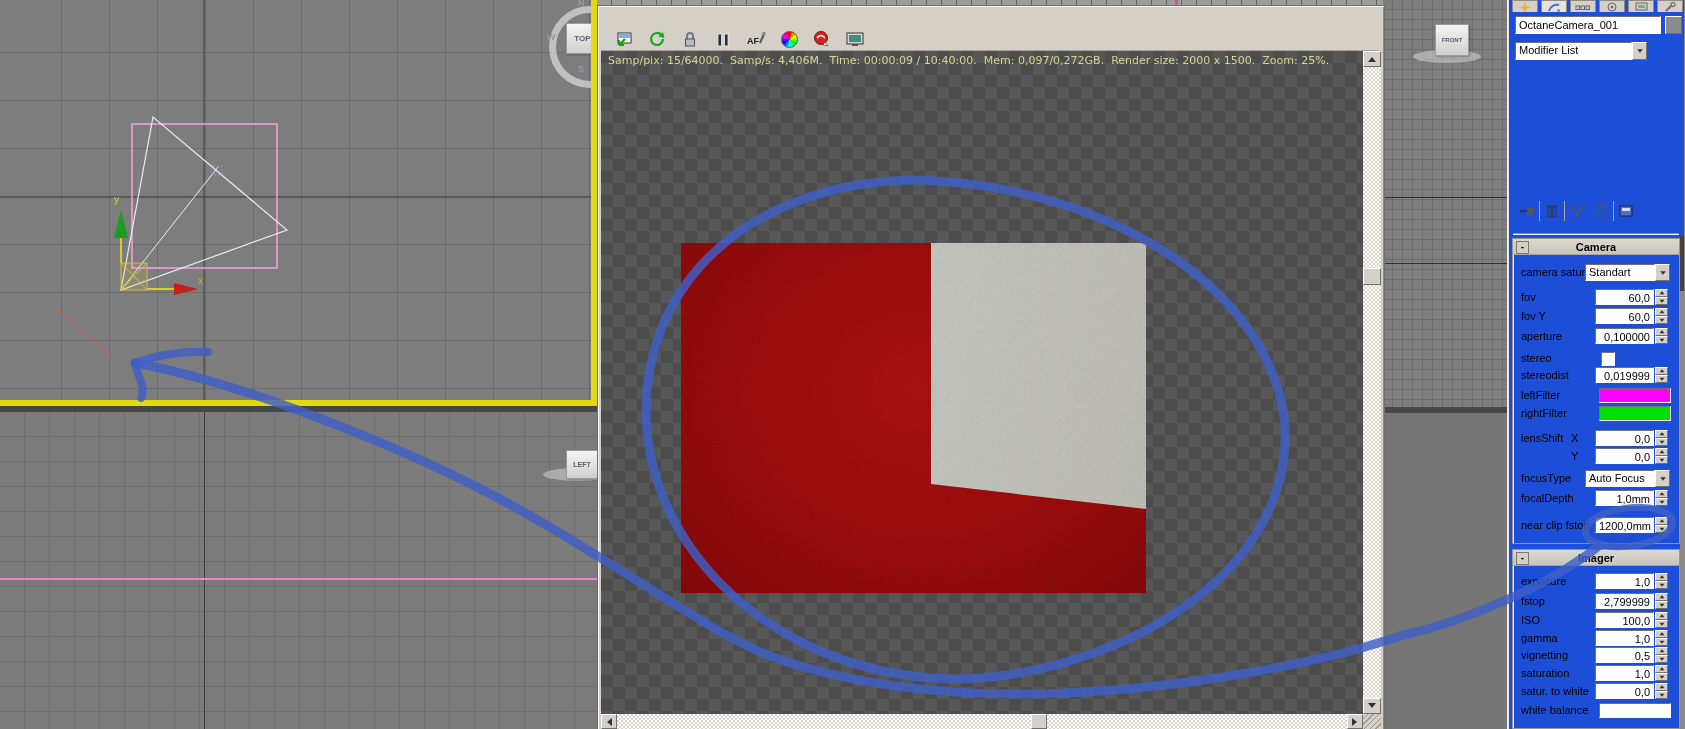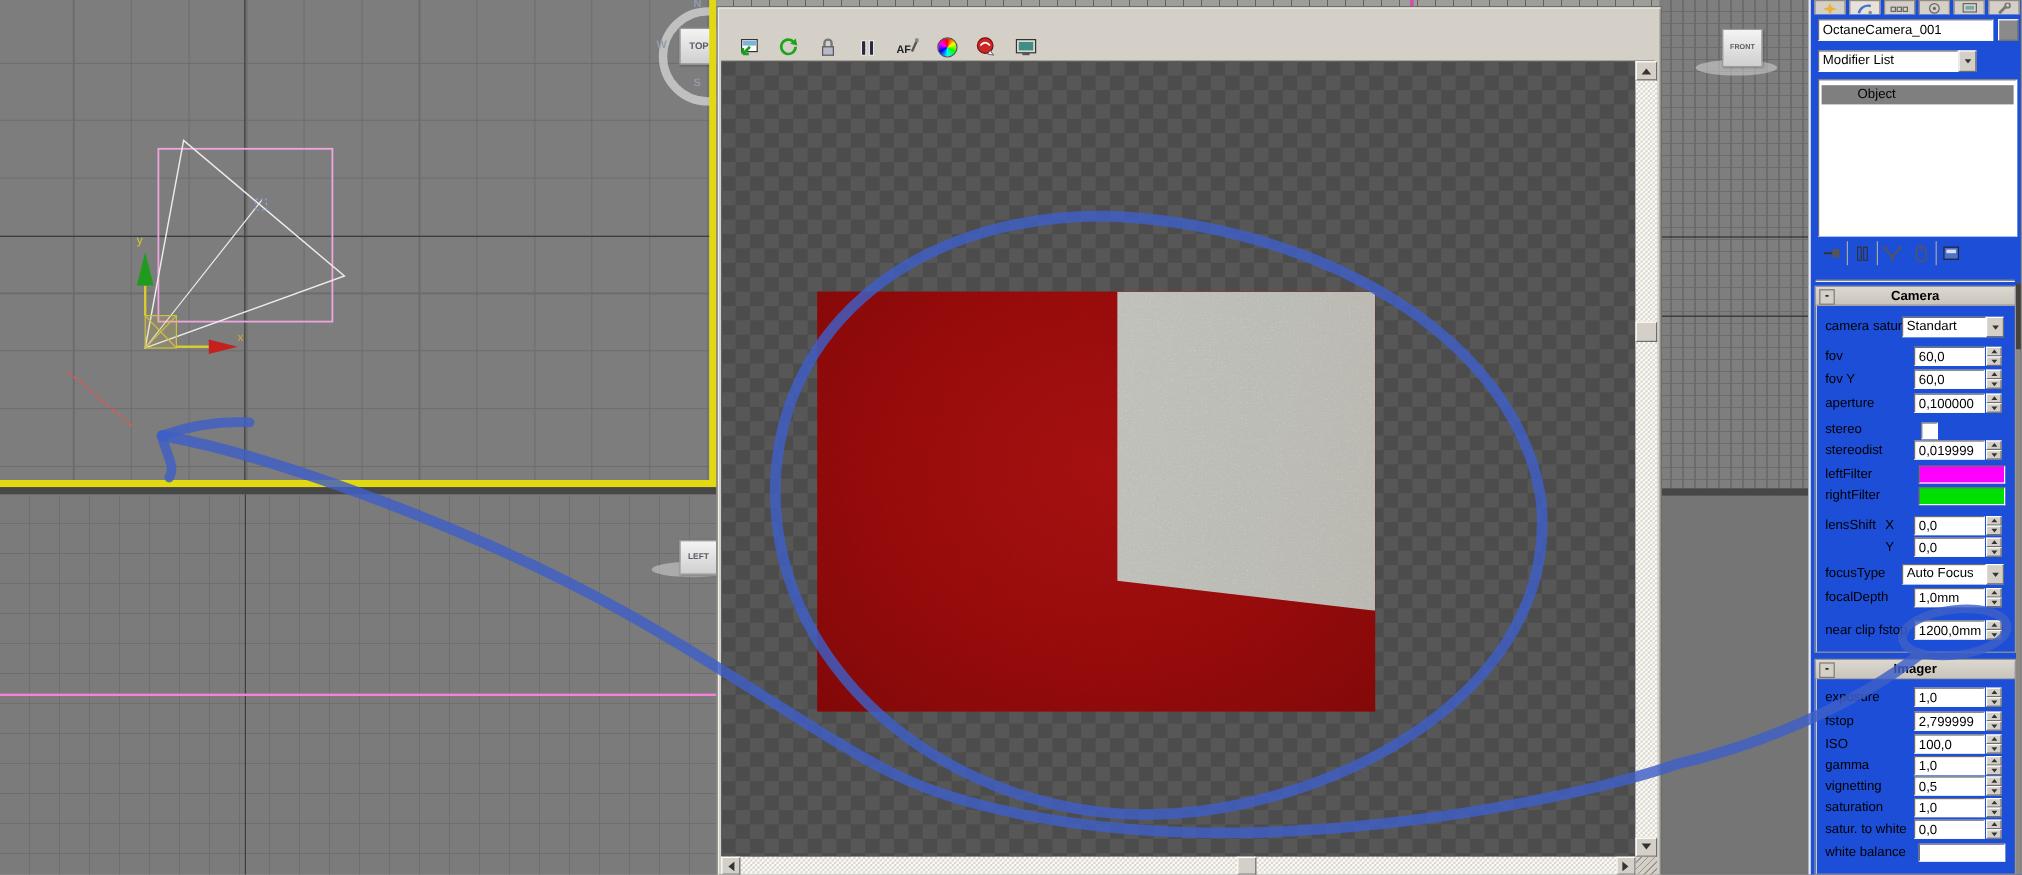--- a/index.html
+++ b/index.html
@@ -102,21 +102,21 @@
   .sunk{background:#fff;border:1px solid;border-color:#6f6f6f #ffffff #ffffff #6f6f6f;box-sizing:border-box;}
   .field-text{padding:2px 3px;font-size:11px;white-space:nowrap;overflow:hidden;display:block;}
   .combo{display:flex;box-sizing:border-box;}
   .combo .ct{flex:1;background:#fff;border:1px solid;border-color:#6f6f6f #fff #fff #6f6f6f;
              padding:1px 3px;font-size:11px;white-space:nowrap;overflow:hidden;box-sizing:border-box;}
   .combo .cb{width:15px;background:#d4d0c8;border:1px solid;border-color:#fff #6f6f6f #6f6f6f #fff;
              display:flex;align-items:center;justify-content:center;box-sizing:border-box;}
   .prow{position:absolute;left:0;width:178px;height:16px;}
   .plabel{position:absolute;left:14px;top:2px;font-size:11px;white-space:nowrap;}
   .psub{position:absolute;left:64px;top:2px;font-size:11px;}
-  .pedit{position:absolute;left:88px;top:0;width:59px;height:16px;}
+  .pedit{position:absolute;left:88px;top:0;width:59px;height:16px;text-align:right;}
   .pspin{position:absolute;left:148px;top:0;width:13px;height:16px;display:flex;flex-direction:column;}
   .pspin span{flex:1;background:#d4d0c8;border:1px solid;border-color:#fff #6f6f6f #6f6f6f #fff;
               display:flex;align-items:center;justify-content:center;box-sizing:border-box;}
   .pspin .tri{transform:scale(.62);}
   .pcombo{position:absolute;left:78px;top:0;width:85px;height:17px;}
   .pswatch{position:absolute;left:92px;top:1px;width:70px;height:13px;border:1px solid;border-color:#6f6f6f #fff #fff #6f6f6f;}
   .pcheck{position:absolute;left:94px;top:2px;width:12px;height:12px;background:#fff;
           border:1px solid;border-color:#6f6f6f #fff #fff #6f6f6f;}
   .rollout{position:absolute;left:5px;width:168px;border:1px solid #9a968e;
            box-shadow:inset 1px 1px 0 #eceae4;box-sizing:border-box;}
@@ -242,20 +242,21 @@
       <span class="tbicon">
         <svg width="19" height="16">
           <rect x="1" y="1" width="16" height="11" fill="#d8d8d0" stroke="#333"></rect>
           <rect x="3" y="3" width="12" height="7" fill="#3f8f84"></rect>
           <rect x="6" y="12" width="6" height="2" fill="#555"></rect>
         </svg>
       </span>
     </div>
 
     <div id="render-content" class="abs">
+      <div id="status-line">Samp/pix: 15/64000.  Samp/s: 4,406M.  Time: 00:00:09 / 10:40:00.  Mem: 0,097/0,272GB.  Render size: 2000 x 1500.  Zoom: 25%.</div>
       <div id="render-image" class="abs">
         <div id="wall-white" class="abs"></div>
         <svg class="grain" width="465" height="350">
           <filter id="noiseF">
               <feTurbulence type="fractalNoise" baseFrequency="0.9" numOctaves="2" stitchTiles="stitch"></feTurbulence>
             <feColorMatrix type="matrix" values="0 0 0 0 0  0 0 0 0 0  0 0 0 0 0  0.7 0.7 0.7 0 0"></feColorMatrix>
             </filter>
           <rect width="465" height="350" filter="url(#noiseF)" opacity="0.16"></rect>
         </svg>
       </div>
@@ -326,23 +327,20 @@
     <input class="sunk abs" style="left: 8px; top: 16px; width: 146px; height: 18px; font-size: 11px; padding: 0px 3px; font-family: &quot;Liberation Sans&quot;, sans-serif;" value="OctaneCamera_001">
     <span class="abs" style="left: 158px; top: 16px; width: 17px; height: 18px; border-width: 1px; border-style: solid; border-image: initial; border-color: rgb(255, 255, 255) rgb(111, 111, 111) rgb(111, 111, 111) rgb(255, 255, 255); box-sizing: border-box; background: rgb(138, 138, 138);"></span>
 
     <div class="combo abs" style="left:8px;top:42px;width:132px;height:18px;">
       <span class="ct">Modifier List</span>
       <span class="cb">
           <span class="tri down" style="transform:scale(.7)"></span>
         </span>
     </div>
 
-    <div class="sunk abs" style="left:8px;top:66px;width:166px;height:131px;">
-      <div class="abs" style="left:2px;top:4px;right:2px;height:16px;background:#7f7f7f;padding-left:30px;line-height:16px;color:#000;">Object</div>
-    </div>
 
     <div class="abs" style="left:8px;top:200px;width:166px;height:22px;display:flex;align-items:center;">
       <span class="stacktool">
           <svg width="16" height="14">
             <path d="M1 7 H8" stroke="#333" stroke-width="1.6"></path>
             <rect x="8" y="3.5" width="6" height="7" fill="#555"></rect>
           </svg>
         </span>
       <span class="stacktool" style="border-left:1px solid #a9a59d;">
           <svg width="12" height="15">

